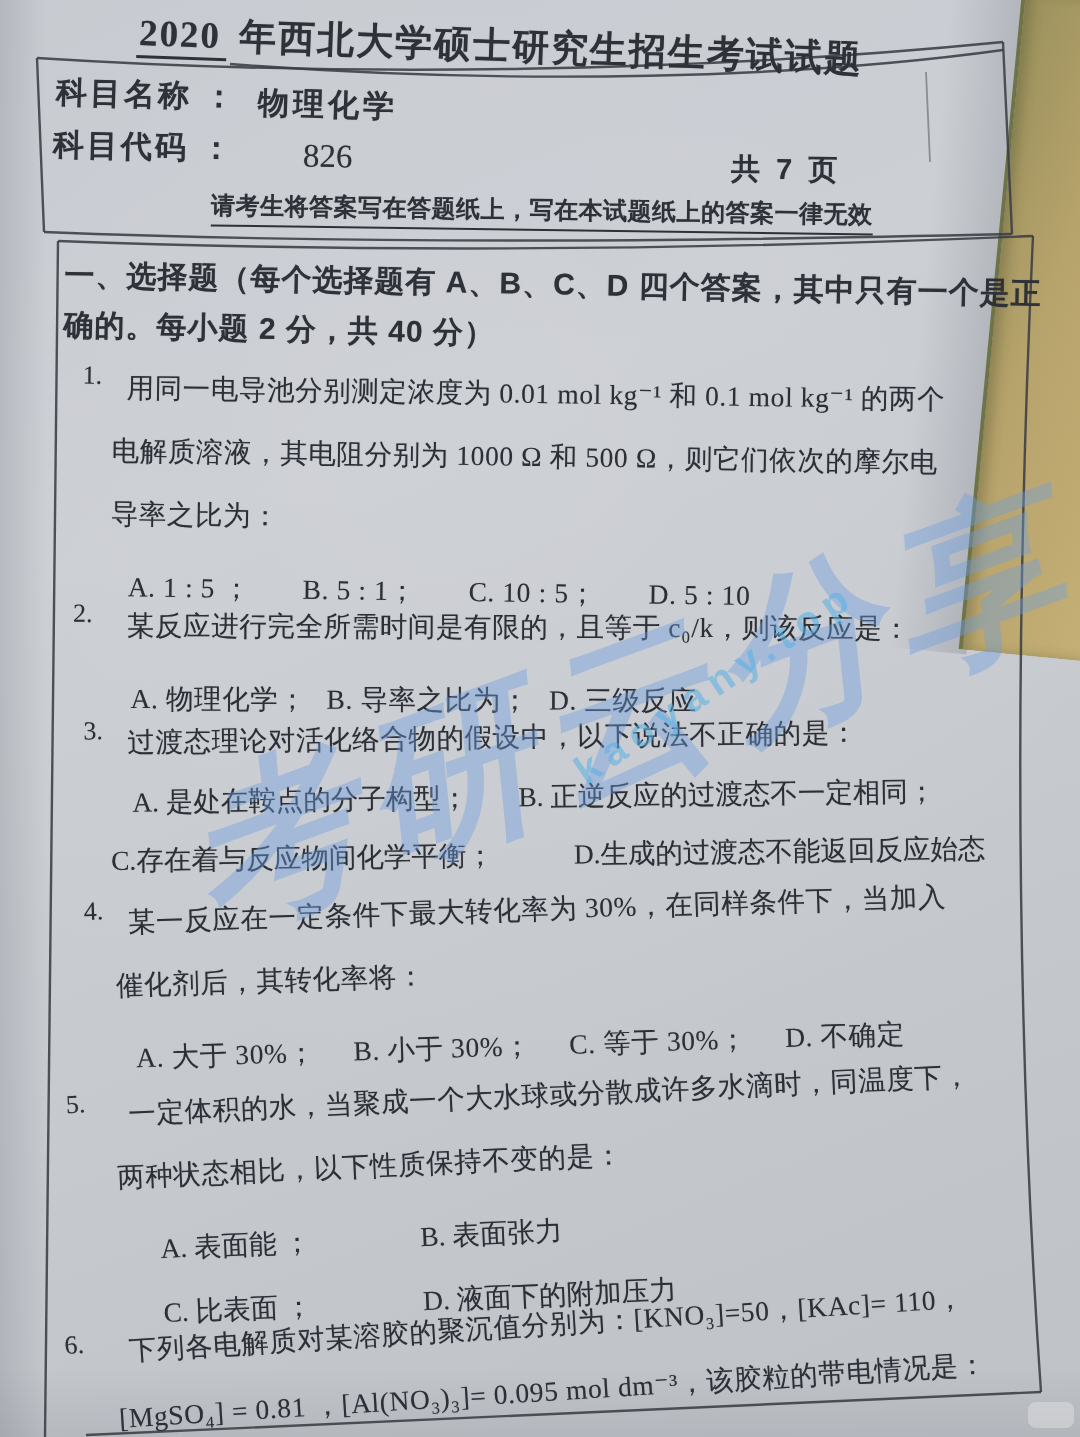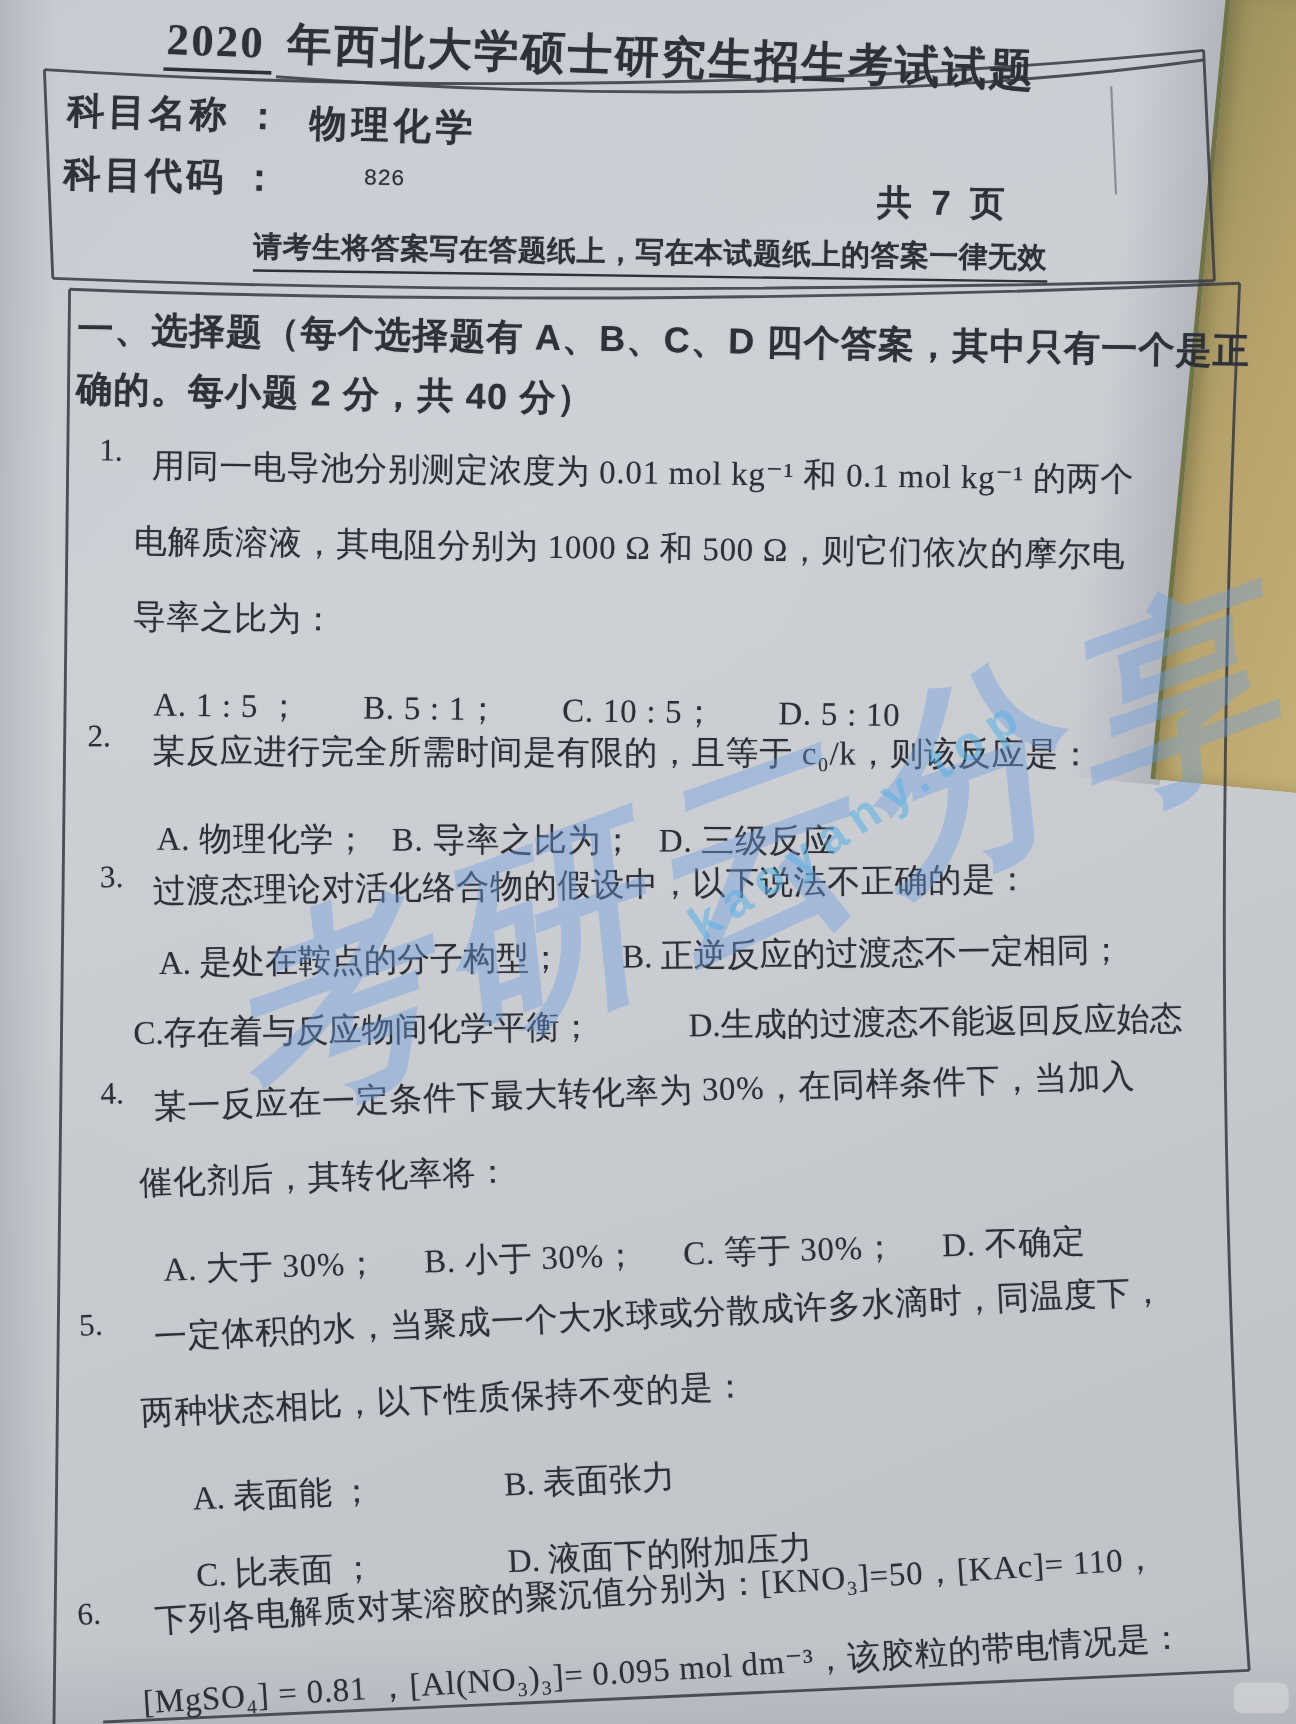--- a/index.html
+++ b/index.html
@@ -32,22 +32,22 @@
     transform:rotate(2.1deg);transform-origin:left top;
     text-shadow:0 0 1px rgba(40,44,52,.4);}
   .title .year{font-family:"Liberation Serif","DejaVu Serif",serif;
     border-bottom:3px solid #2e3138;padding:0 6px 2px 2px;}
 
   .hfield{position:absolute;white-space:nowrap;font-weight:700;
     text-shadow:0 0 1px rgba(40,44,52,.35);}
   .subject-label{left:56px;top:74px;font-size:31px;transform:rotate(1.6deg);letter-spacing:3px;}
   .subject-value{left:258px;top:84px;font-size:31px;transform:rotate(1.6deg);letter-spacing:4px;}
   .code-label{left:53px;top:126px;font-size:31px;transform:rotate(1.2deg);letter-spacing:3px;}
-  .code-value{left:303px;top:138px;font-size:19px;font-weight:400;
-    font-family:Liberation Mono, monospace;transform:rotate(1deg);}
+  .code-value{left:303px;top:138px;font-size:33px;font-weight:400;
+    font-family:Liberation Serif, serif;transform:rotate(1deg);}
   .pages{left:731px;top:150px;font-size:29px;transform:rotate(.6deg);letter-spacing:4px;}
   .notice{left:211px;top:194px;font-size:24px;transform:rotate(.8deg);
     border-bottom:2.5px solid #2e3138;padding-bottom:3px;letter-spacing:.5px;}
 
   .qbox{position:absolute;left:55px;top:236px;width:982px;height:1201px;}
   .sec-heading{position:absolute;left:10px;top:14px;width:960px;
     font-size:30px;font-weight:700;line-height:50px;white-space:nowrap;
     transform:rotate(1.1deg);transform-origin:left top;letter-spacing:1px;
     text-shadow:0 0 1px rgba(40,44,52,.4);}
   .q{position:absolute;left:58px;width:940px;transform-origin:left top;

